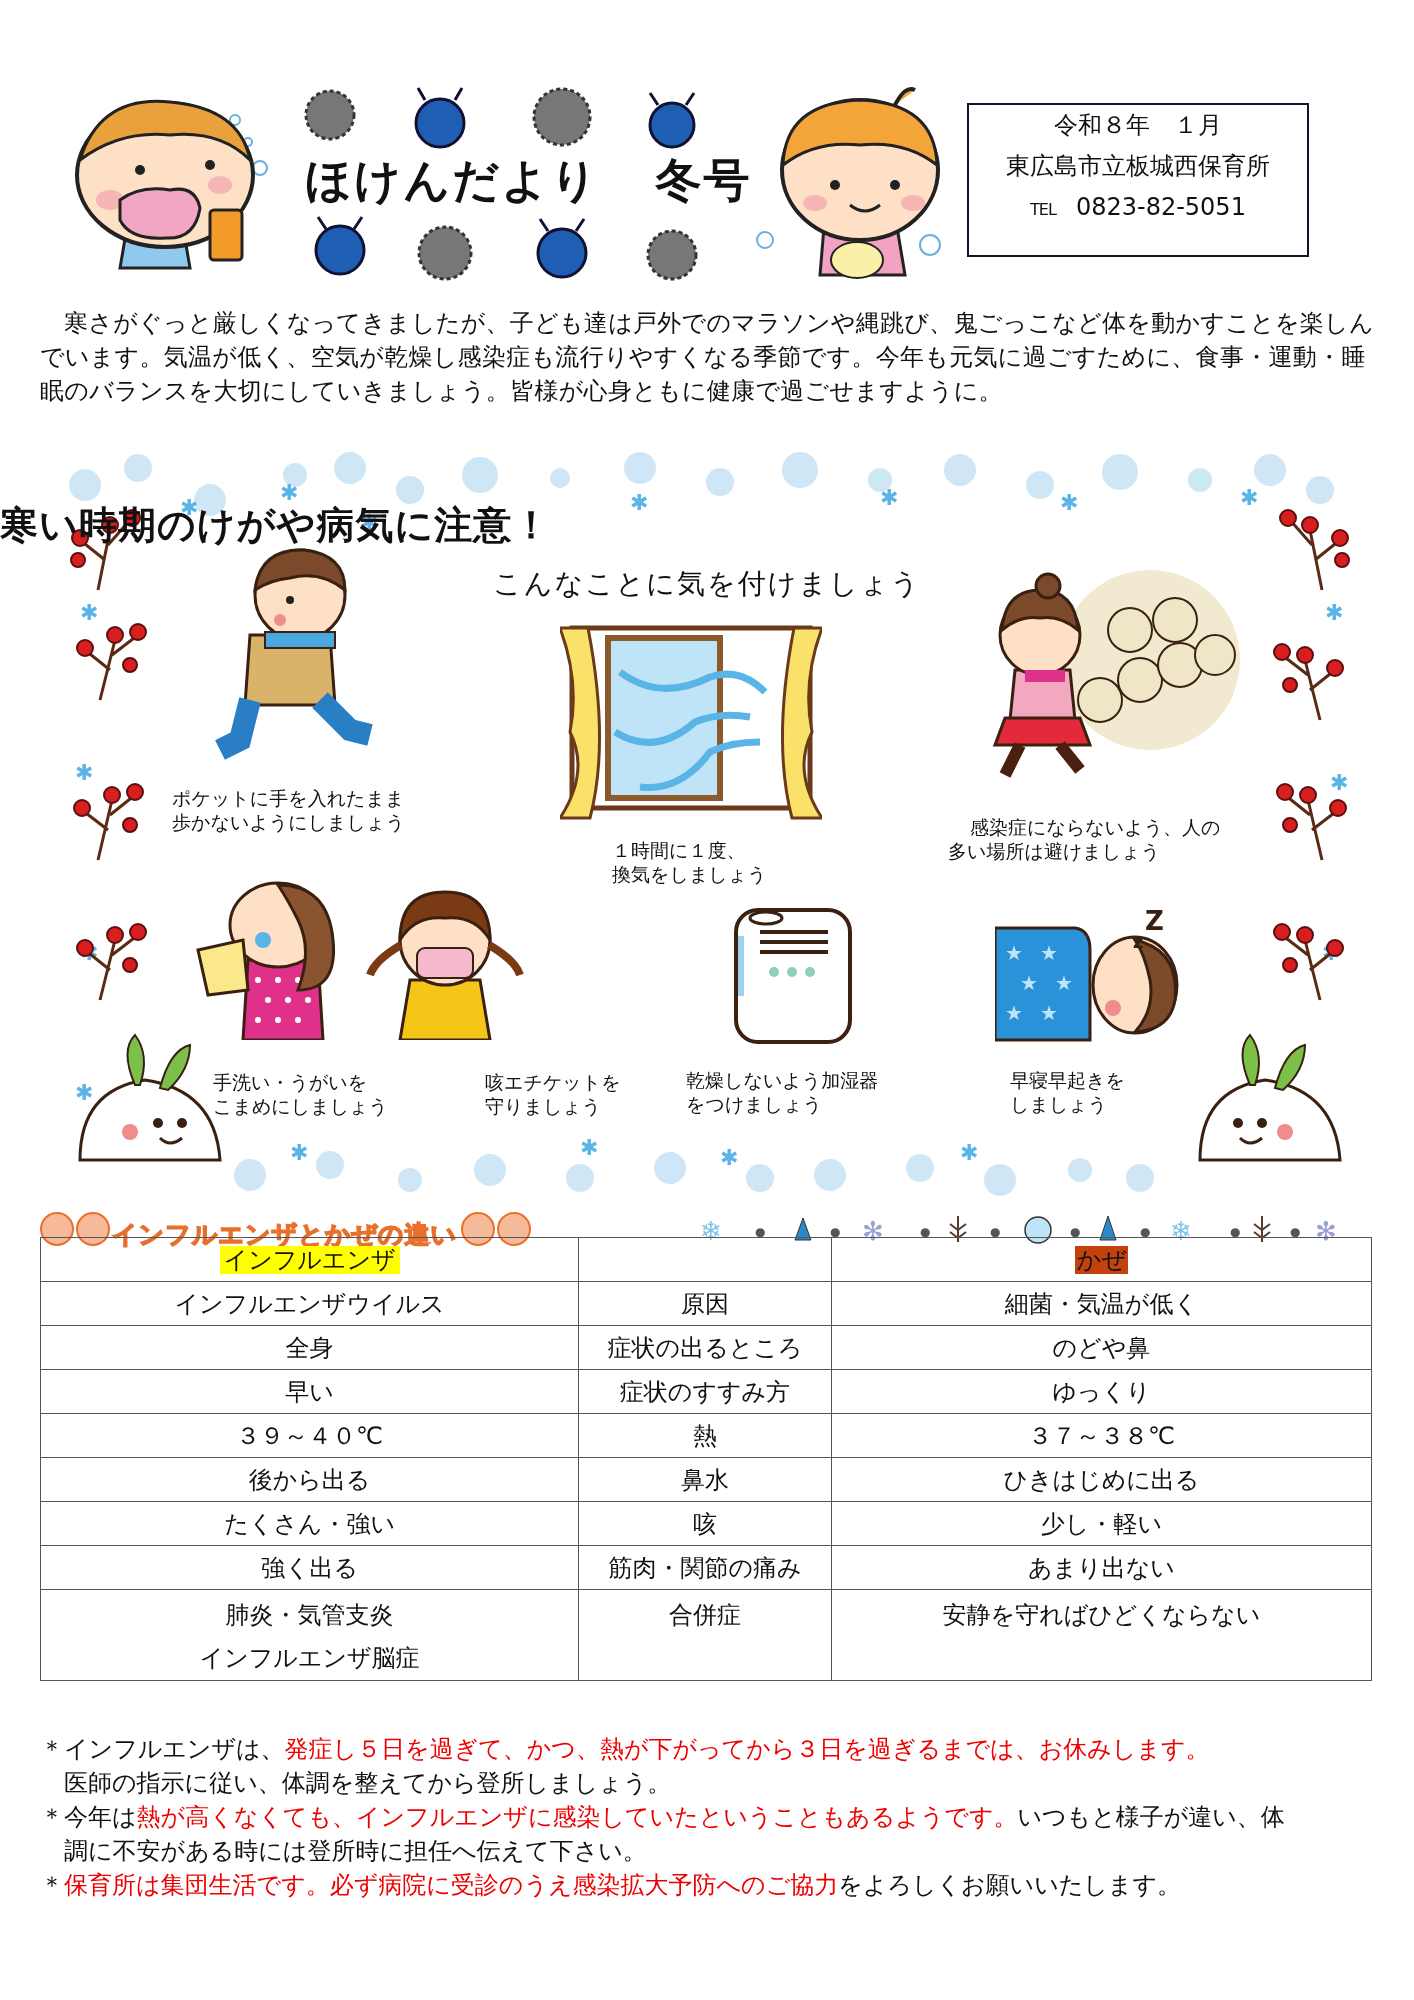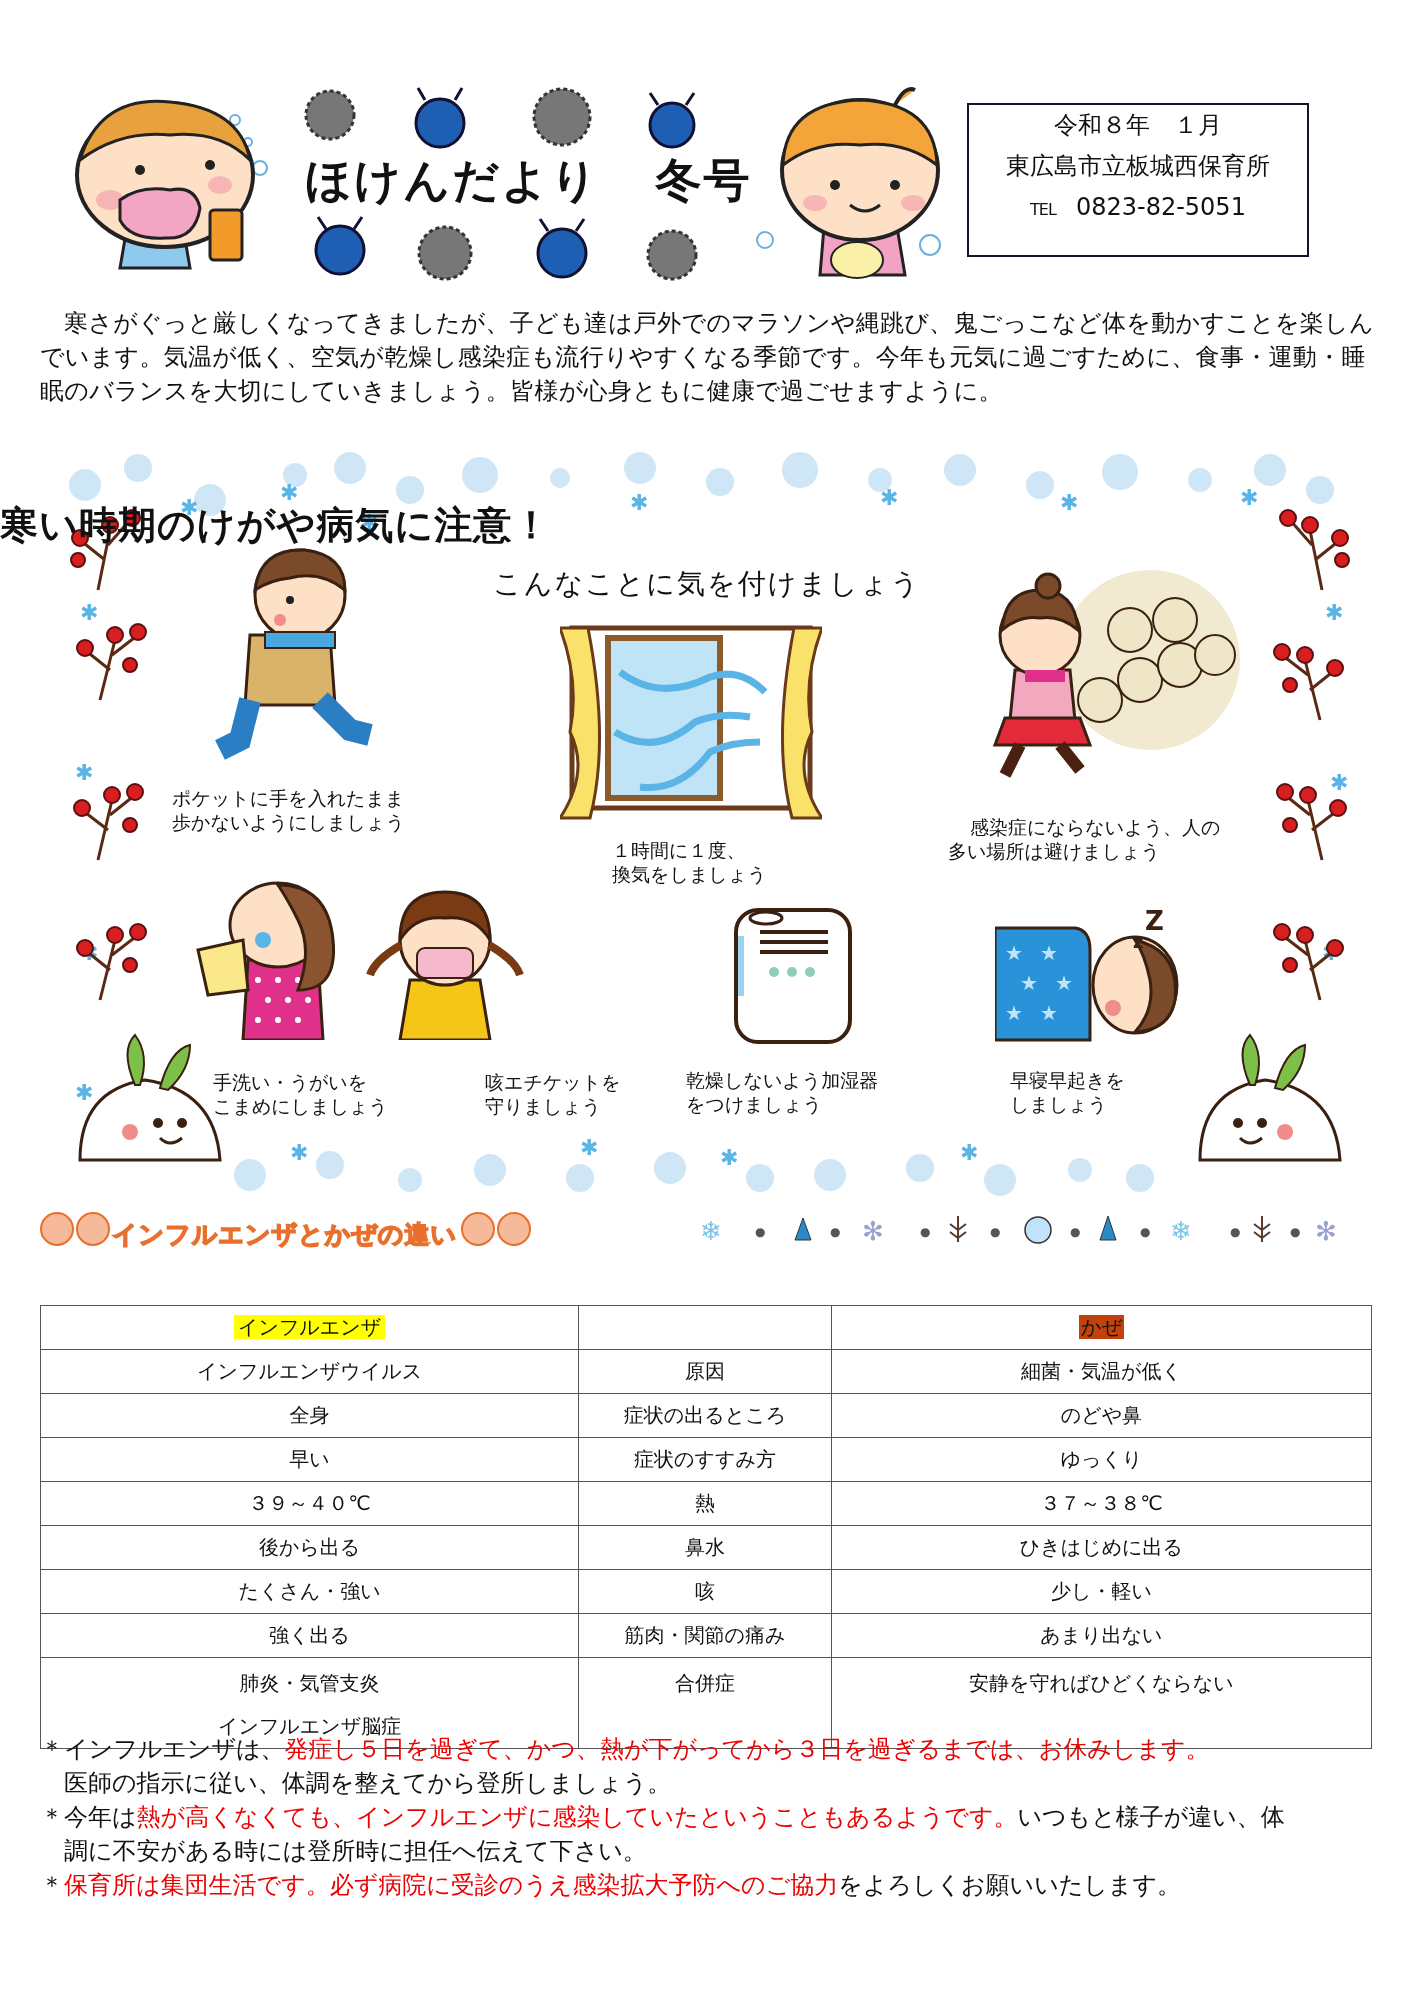--- a/index.html
+++ b/index.html
@@ -21,21 +21,21 @@
   .frame-sub { left:0; width:1414px; top:565px; text-align:center; font-size:28px; letter-spacing:2px; }
   .caption { font-size:19px; line-height:24px; white-space:nowrap; }
 
   
   .sec-head { left:40px; top:1212px; font-size:25px; font-weight:bold; color:#f5a072;
               -webkit-text-stroke:1.5px #e8702c; letter-spacing:1px; white-space:nowrap; }
   .sec-head .dot { display:inline-block; width:30px; height:30px; border-radius:50%; background:#f6b99a;
                    border:2px solid #e8702c; vertical-align:-3px; margin-right:2px; }
 
   
-  table.cmp { position:absolute; left:40px; top:1305px; width:1332px; border-collapse:collapse; font-size:20px; }
+  table.cmp { position:absolute; left:40px; top:1237px; width:1332px; border-collapse:collapse; font-size:24px; }
   table.cmp td { border:1.5px solid #555; text-align:center; height:43px; padding:0; vertical-align:middle; }
   table.cmp td.c1 { width:538px; }
   table.cmp td.c2 { width:252px; }
   table.cmp td.c3 { width:540px; }
   table.cmp tr.multi td { vertical-align:top; padding-top:4px; line-height:43px; height:84px; }
   .hl-yellow { background:#ffff00; padding:0 4px; }
   .hl-cyan { background:#c2410c; padding:0 2px; }
 
   
   .notes { left:40px; top:1732px; width:1350px; font-size:24px; line-height:34px; }

